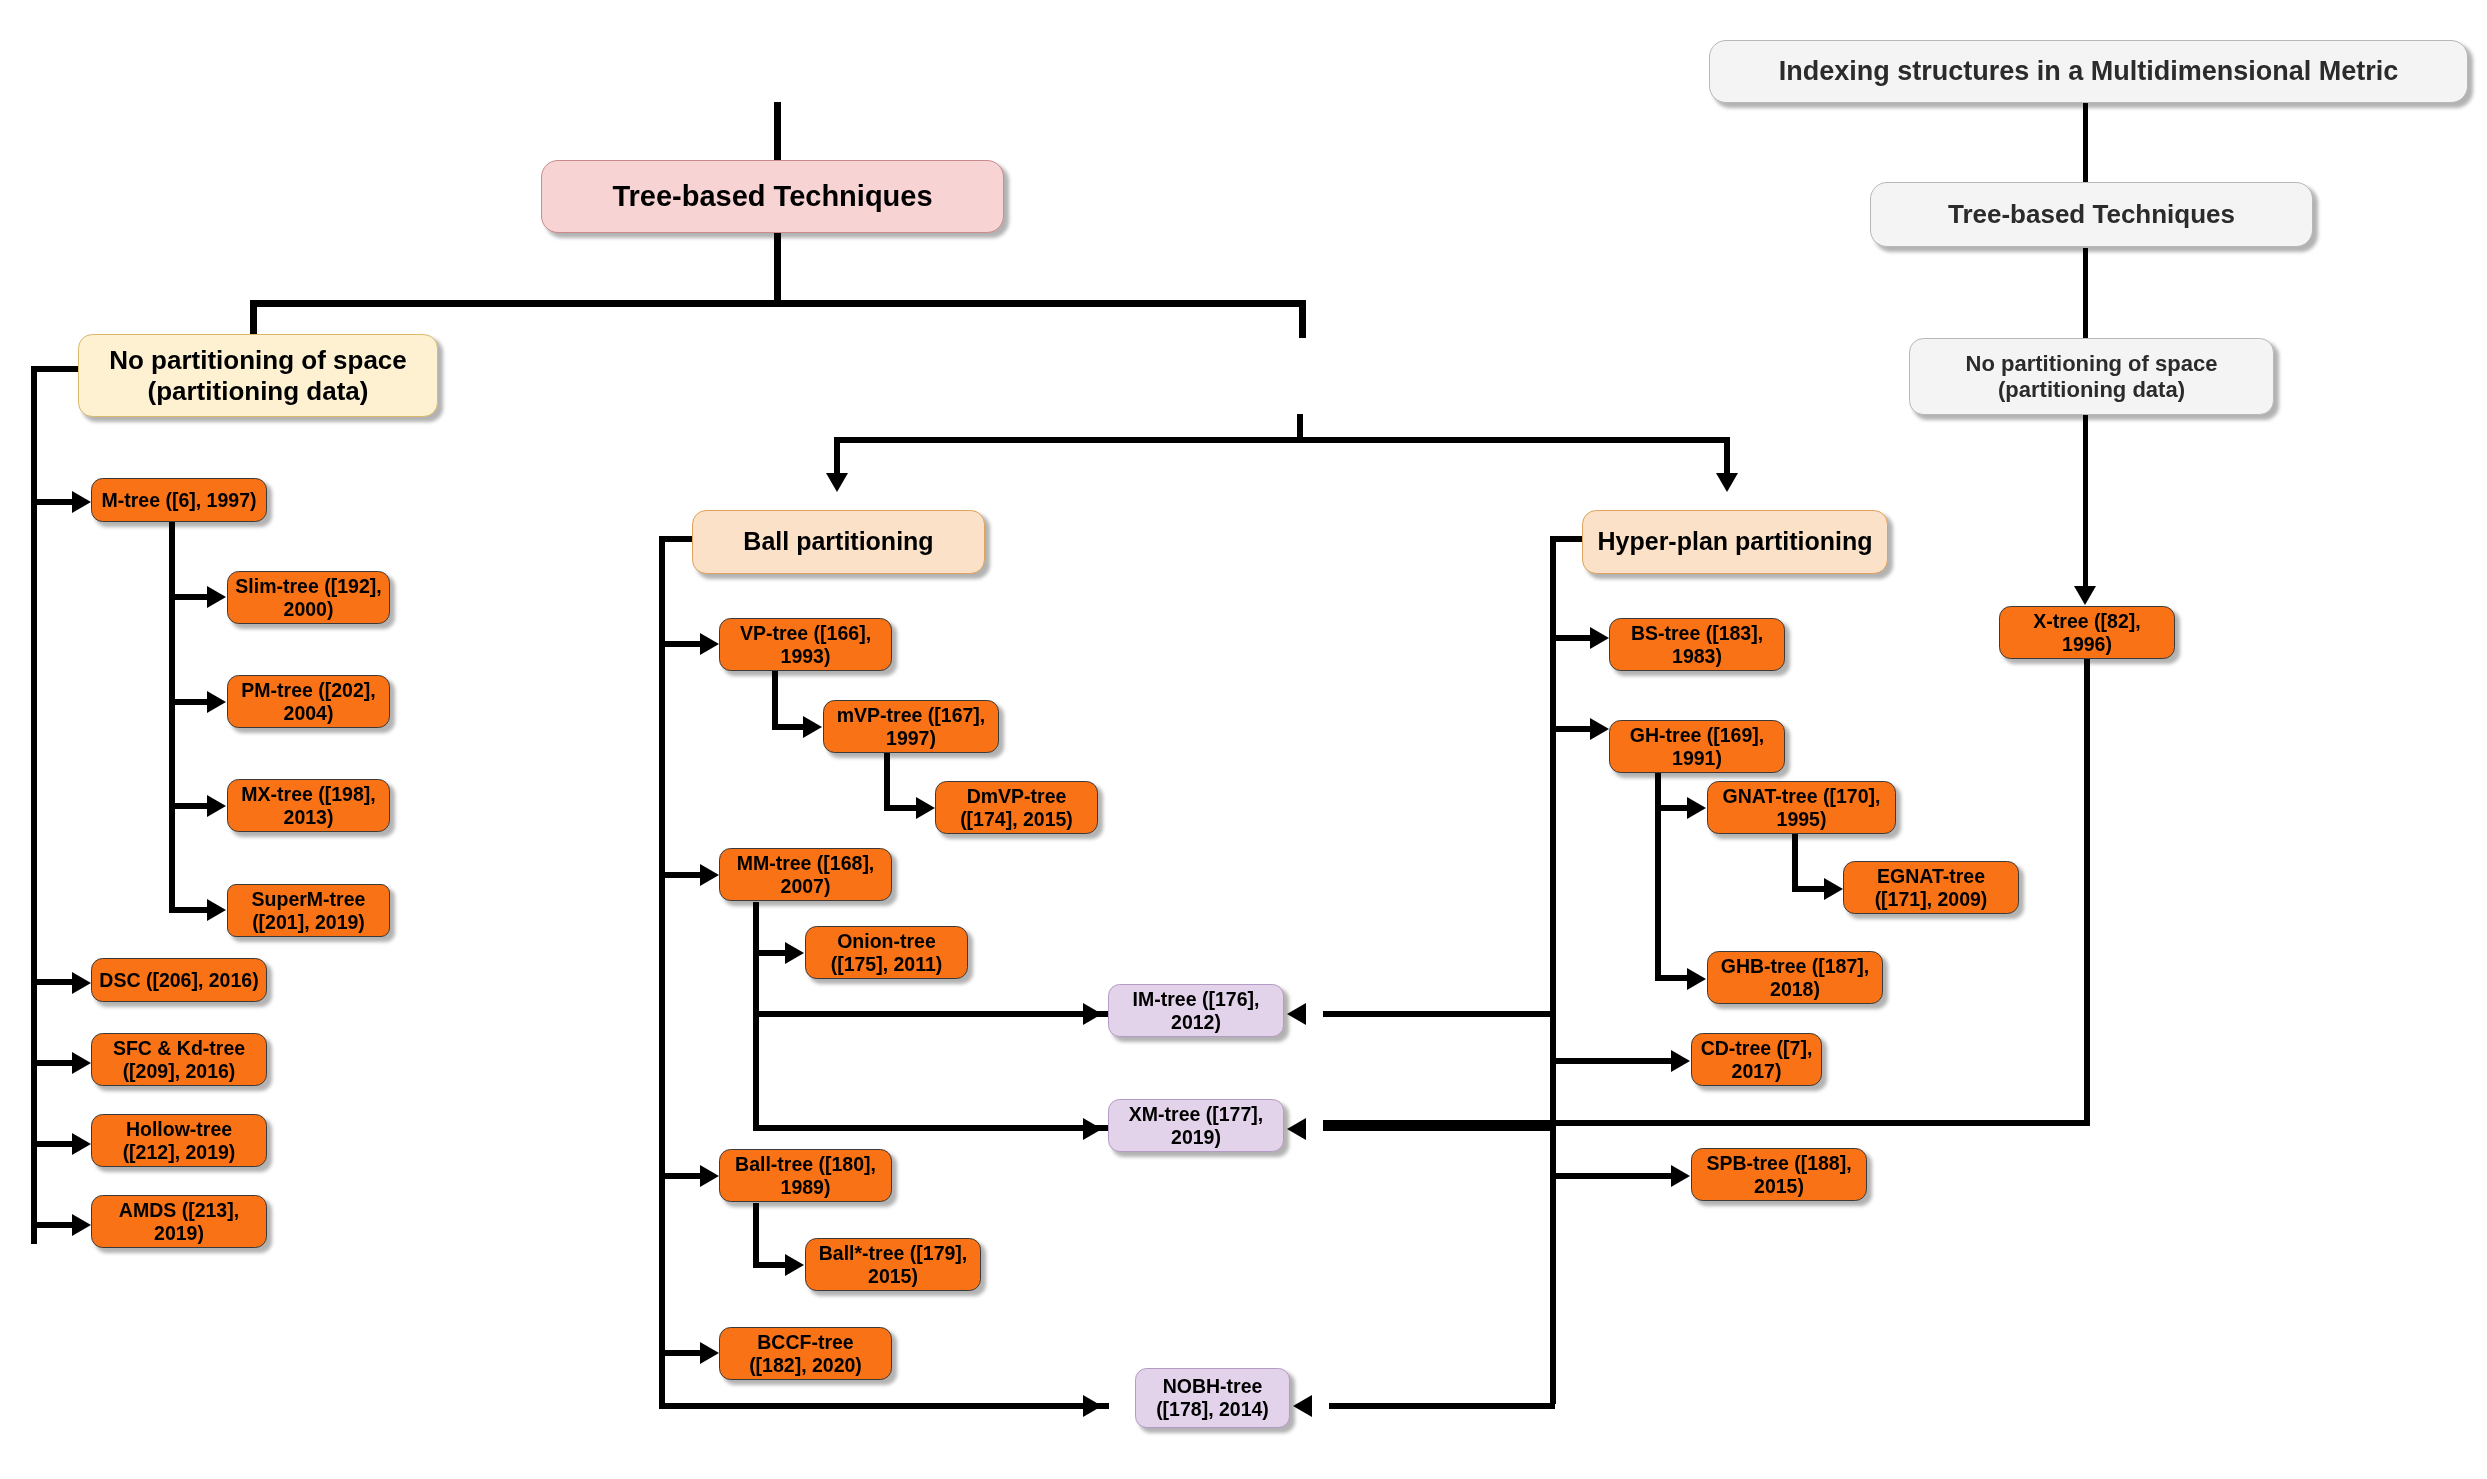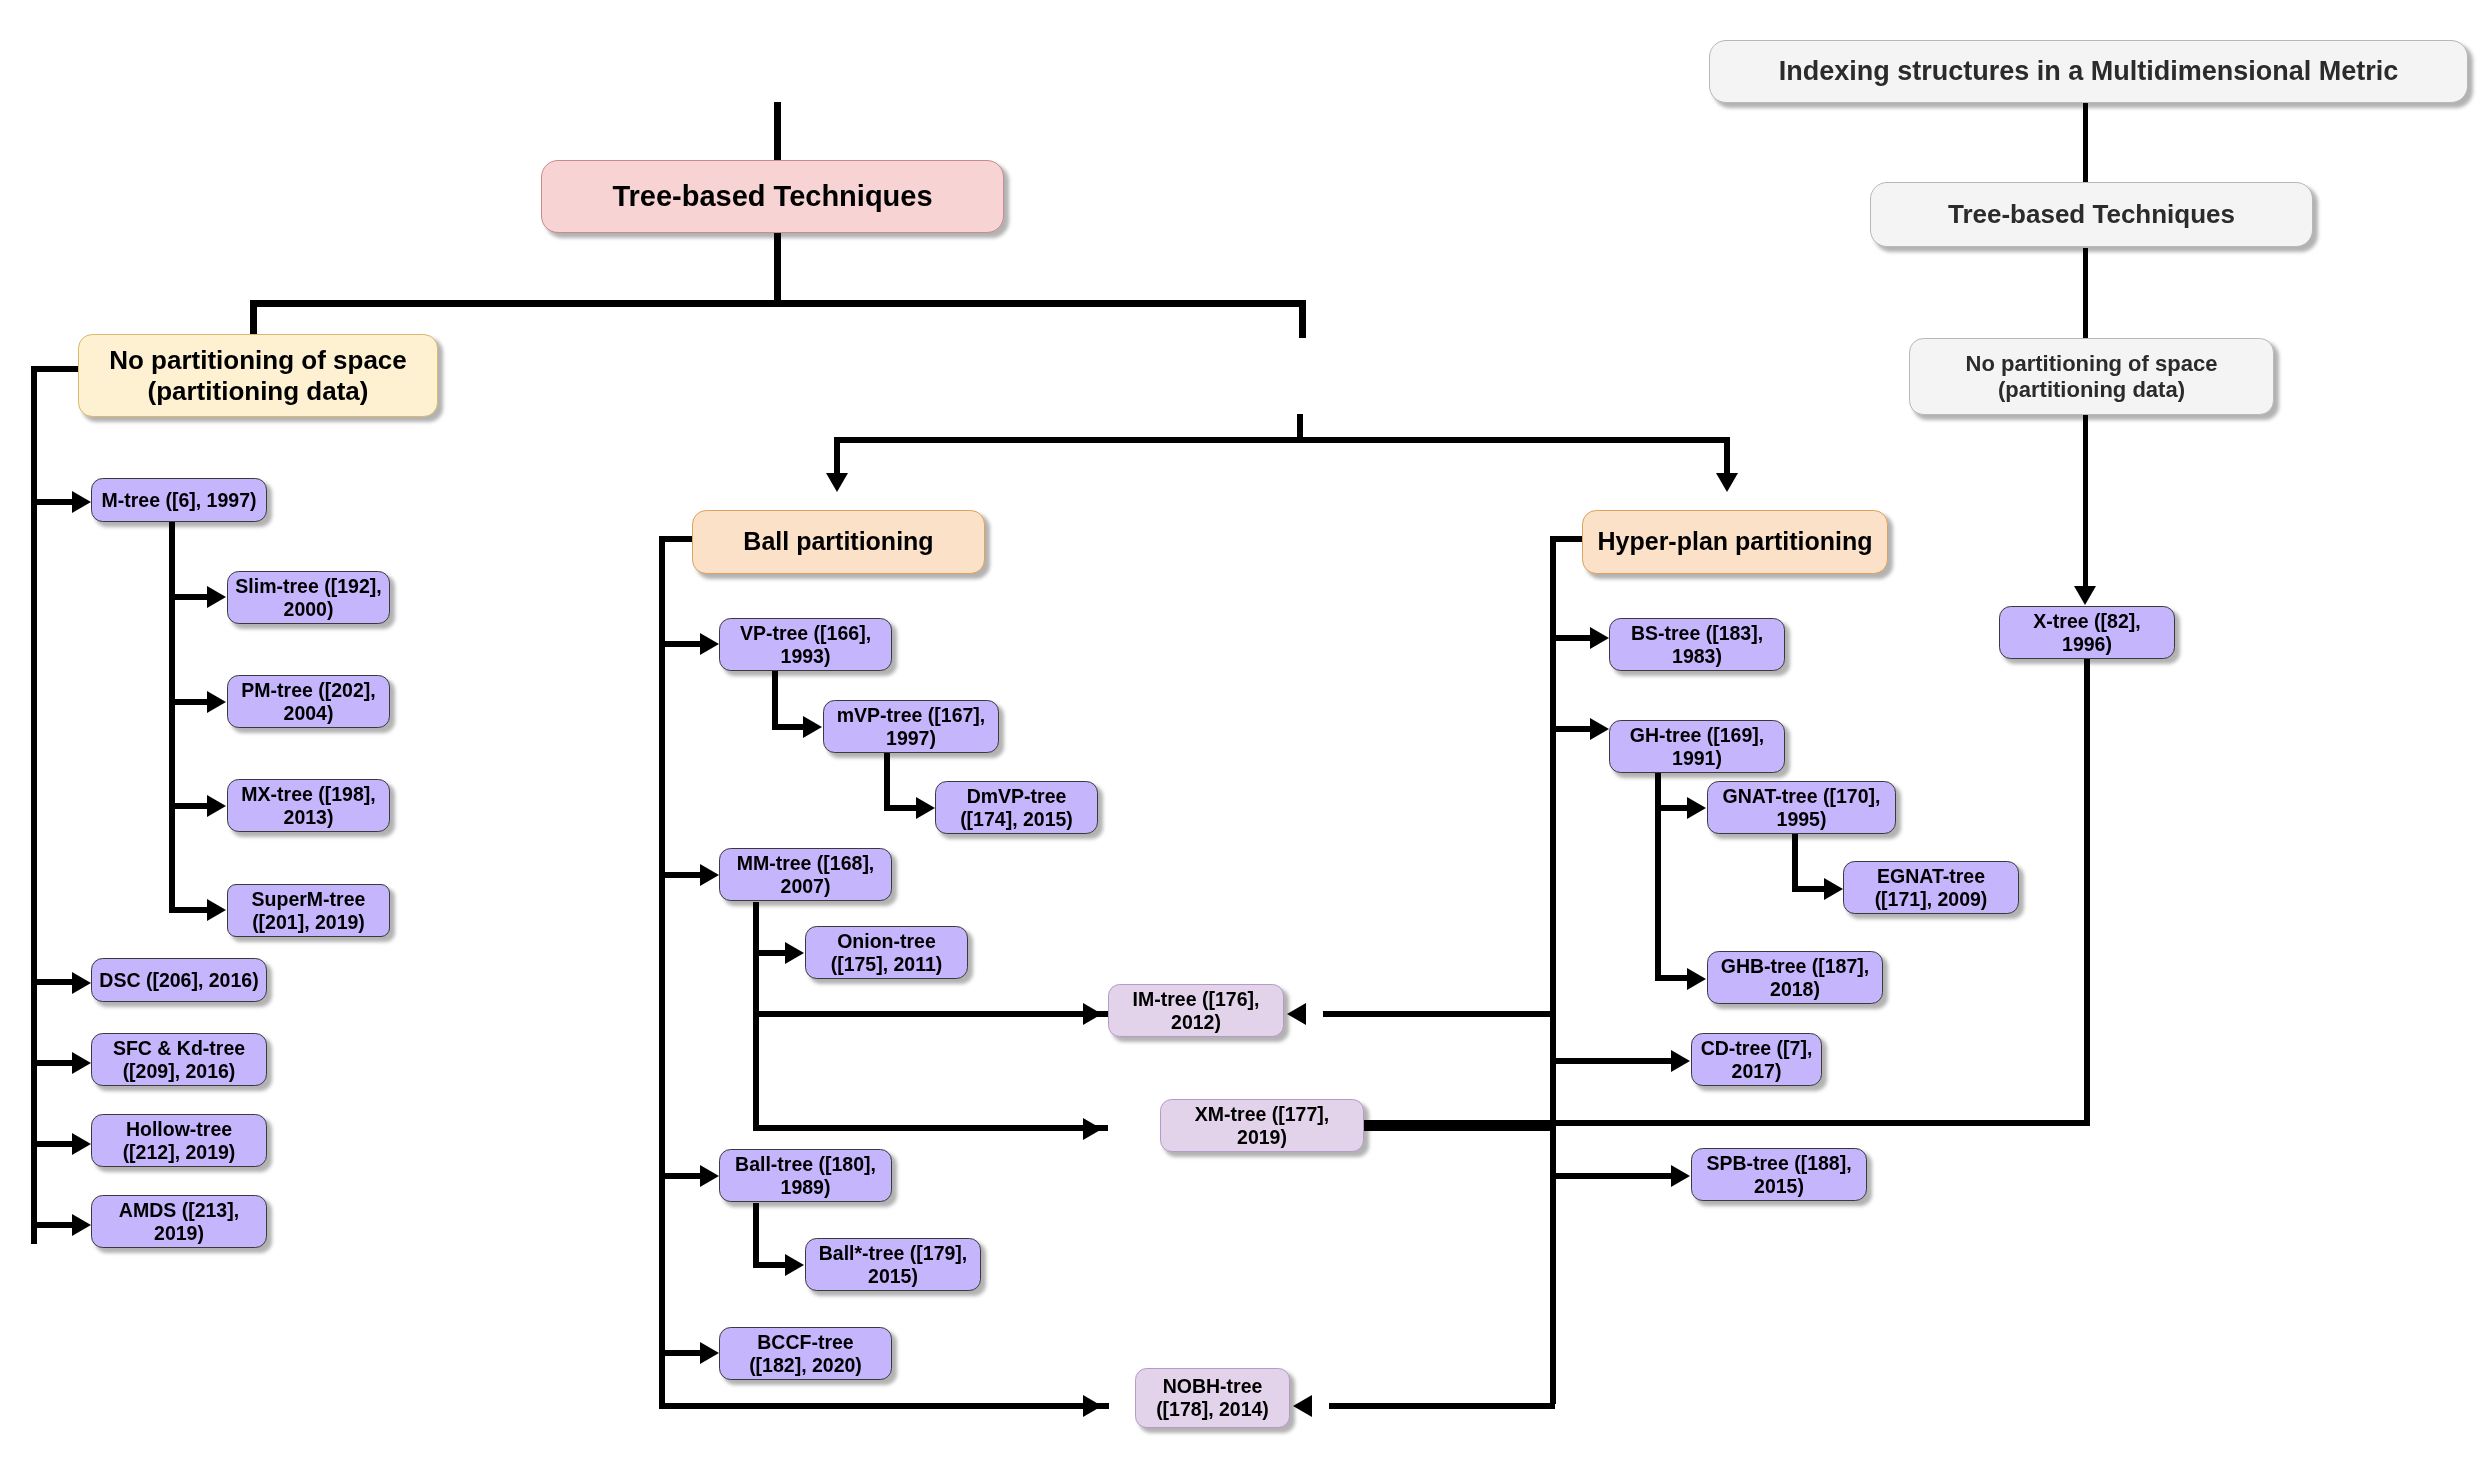--- a/index.html
+++ b/index.html
@@ -8,21 +8,21 @@
   #stage{position:relative;width:2487px;height:1480px;background:#fff;overflow:hidden;}
 
   
   .node{
     position:absolute;
     box-sizing:border-box;
     display:flex;align-items:center;justify-content:center;
     text-align:center;
     border-radius:14.3px;
     border:1.3px solid #3a3a3a;
-    background:#c4b5fd;
+    background:#f97316;
     color:#000;
     font-weight:bold;
     line-height:1.18;
     padding:2.6px 6.5px;
     box-shadow:4.6px 4.6px 3.9px rgba(0,0,0,0.30);
     z-index:5;
   }
   .leaf{font-size:19.5px;border-radius:11.7px;border-width:1.3px;}
 
   .banner{font-size:27px;border-radius:17px;}
@@ -160,21 +160,21 @@
   <div class="node leaf" style="left:805px;top:1238px;width:176px;height:53px;">Ball*-tree ([179], 2015)</div>
 
   <div class="ln lh" style="left:665px;top:1350px;width:39px;height:5.9px;"></div>
   <div class="arrow ar-right" style="left:700px;top:1342px;"></div>
   <div class="node leaf" style="left:719px;top:1327px;width:173px;height:53px;">BCCF-tree ([182], 2020)</div>
 
   <div class="ln lh" style="left:659px;top:1403px;width:450px;height:5.9px;"></div>
   <div class="arrow ar-right" style="left:1083px;top:1395px;"></div>
 
   <div class="node leaf purple" style="left:1108px;top:984px;width:176px;height:53px;">IM-tree ([176], 2012)</div>
-  <div class="node leaf purple" style="left:1160px;top:1099px;width:204px;height:53px;">XM-tree ([177], 2019)</div>
+  <div class="node leaf purple" style="left:1108px;top:1099px;width:176px;height:53px;">XM-tree ([177], 2019)</div>
   <div class="node leaf purple" style="left:1135px;top:1368px;width:155px;height:60px;">NOBH-tree ([178], 2014)</div>
 
   <div class="node cat-orange" style="left:1582px;top:510px;width:306px;height:64px;">Hyper-plan partitioning</div>
 
   <div class="ln lh" style="left:1550px;top:536px;width:39px;height:5.9px;"></div>
   <div class="ln lv" style="left:1550px;top:536px;width:5.9px;height:868px;"></div>
 
   <div class="ln lh" style="left:1555px;top:635px;width:39px;height:5.9px;"></div>
   <div class="arrow ar-right" style="left:1590px;top:627px;"></div>
   <div class="node leaf" style="left:1609px;top:618px;width:176px;height:53px;">BS-tree ([183], 1983)</div>

